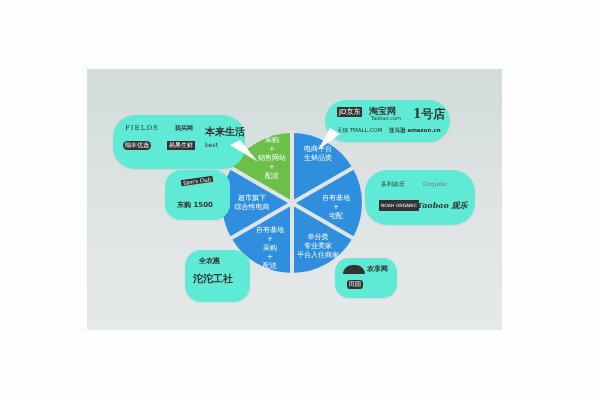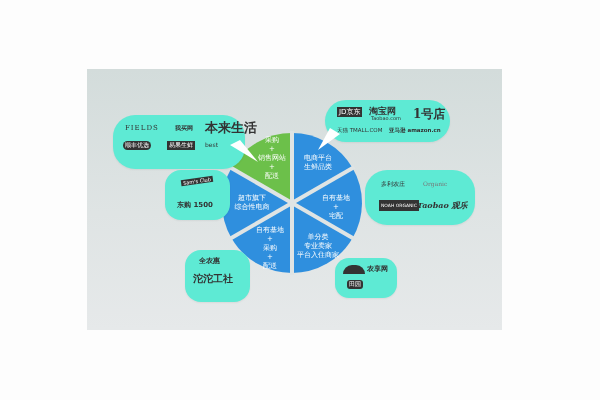--- a/index.html
+++ b/index.html
@@ -42,21 +42,21 @@
   </g>
 </svg>
 
 <div class="slice-text" style="left:272px;top:158px;">
   <div>采购</div>
     <div>+</div>
     <div>销售网站</div>
     <div>+</div>
     <div>配送</div>
 </div>
-<div class="slice-text" style="left:318px;top:163px;">
+<div class="slice-text" style="left:318px;top:154px;">
   <div>电商平台</div>
     <div>生鲜品类</div>
 </div>
 <div class="slice-text" style="left:336px;top:207px;">
   <div>自有基地</div>
     <div>+</div>
     <div>宅配</div>
 </div>
 <div class="slice-text" style="left:318px;top:246px;">
   <div>单分类</div>
@@ -71,21 +71,21 @@
     <div>配送</div>
 </div>
 <div class="slice-text" style="left:252px;top:203px;text-align:center;">
   <div>超市旗下</div>
     <div>综合性电商</div>
 </div>
 
 <div class="bubble" style="left:113px;top:115px;width:132px;height:54px;">
   <span class="logo serif" style="left:12px;top:9px;letter-spacing:1px;">FIELDS</span>
   <span class="logo bold" style="left:62px;top:9px;font-size:6px;">我买网</span>
-  <span class="logo bold" style="left:92px;top:4px;font-size:13px;">本来生活</span>
+  <span class="logo bold" style="left:92px;top:10px;font-size:10px;">本来生活</span>
   <span class="logo dark" style="left:10px;top:26px;font-size:6px;border-radius:6px;">顺丰优选</span>
   <span class="logo dark" style="left:54px;top:26px;font-size:6px;">易果生鲜</span>
   <span class="logo" style="left:92px;top:26px;font-size:6px;">best</span>
 </div>
 <svg style="position:absolute;left:230px;top:140px" width="30" height="30">
     <path d="M0,5 L28,22 L10,0 Z" fill="#fff"></path>
   </svg>
 
 <div class="bubble" style="left:325px;top:100px;width:125px;height:42px;">
   <span class="logo dark" style="left:12px;top:7px;font-size:7px;">JD京东</span>

